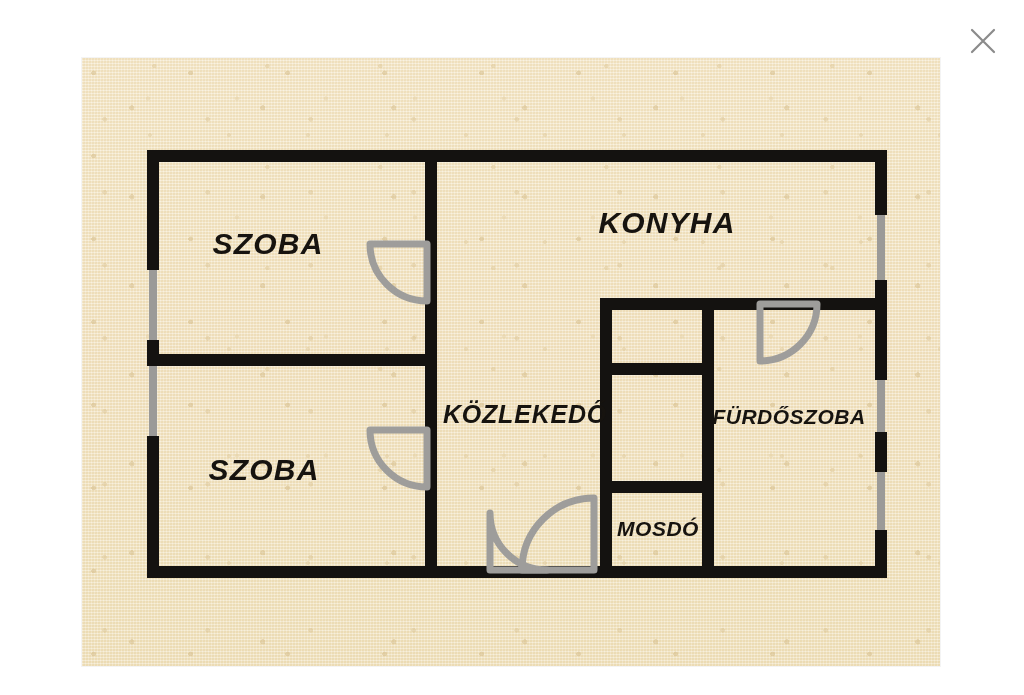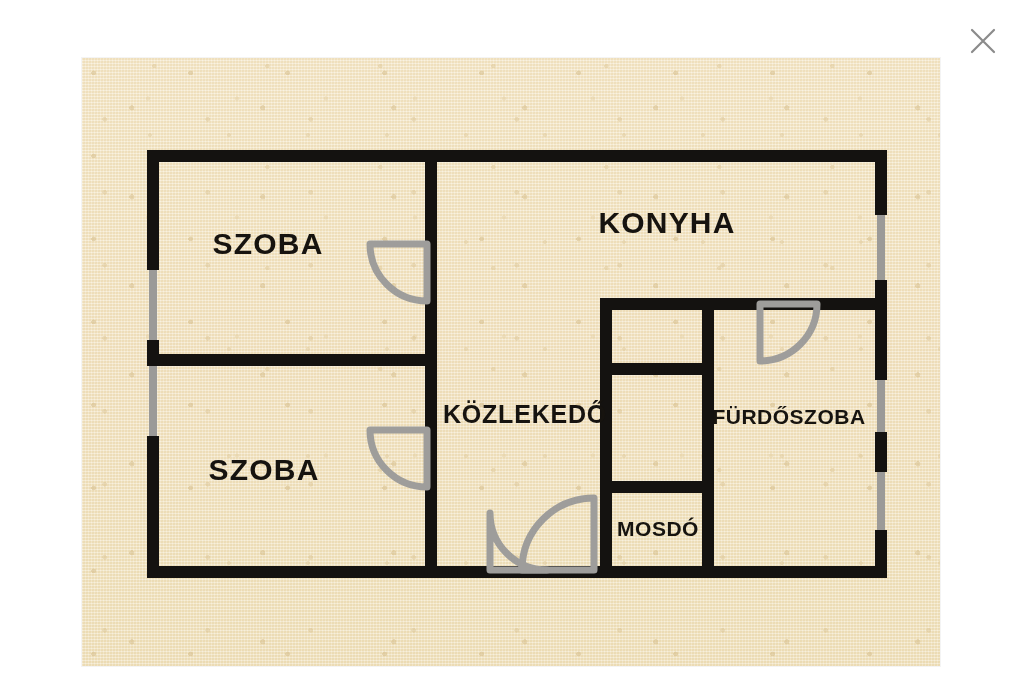--- a/index.html
+++ b/index.html
@@ -9,20 +9,21 @@
     width: 1024px;
     height: 695px;
     overflow: hidden;
     font-family: "Liberation Sans", sans-serif;
   }
   #viewer {
     position: relative;
     width: 1024px;
     height: 695px;
     background: #ffffff;
+    font-style: italic;
   }
   #close-btn {
     position: absolute;
     right: 18px;
     top: 18px;
     width: 46px;
     height: 46px;
     display: flex;
     align-items: center;
     justify-content: center;

